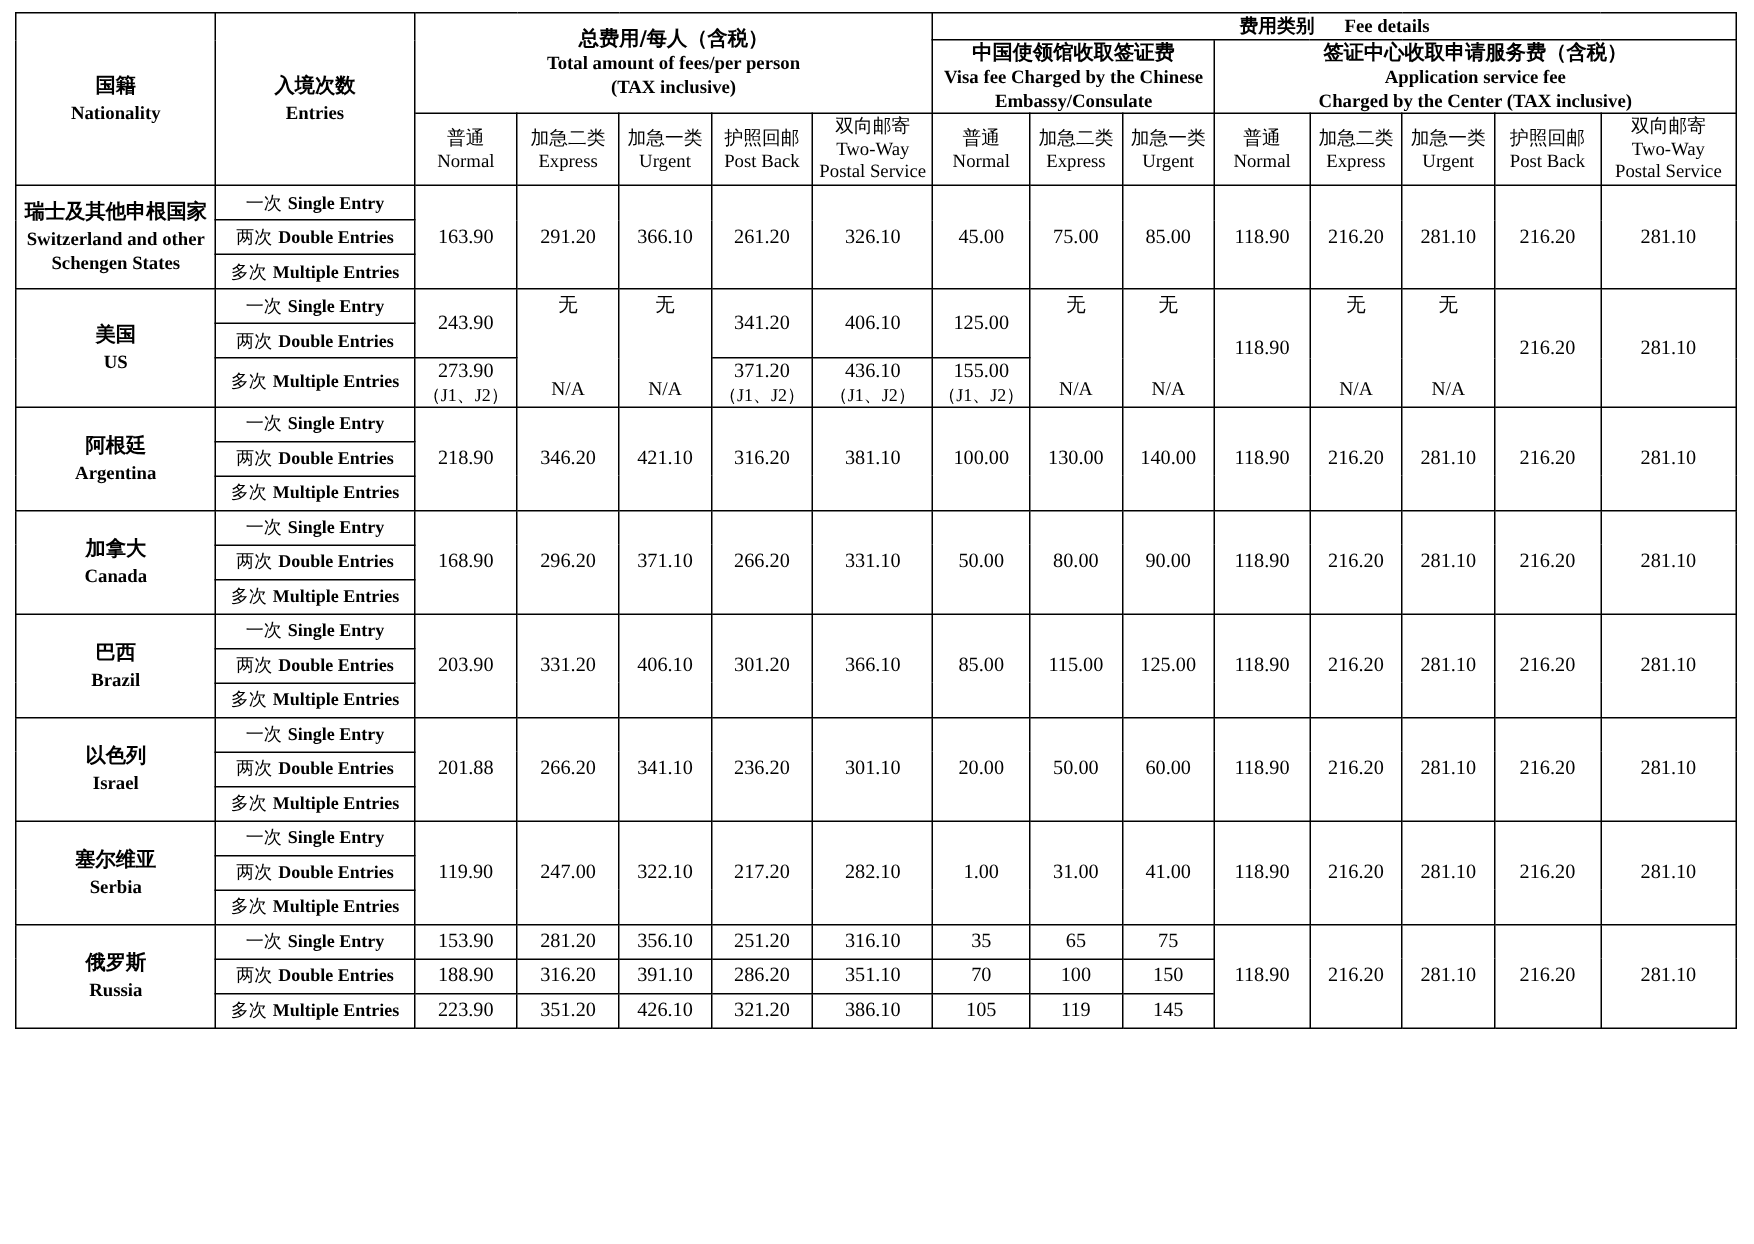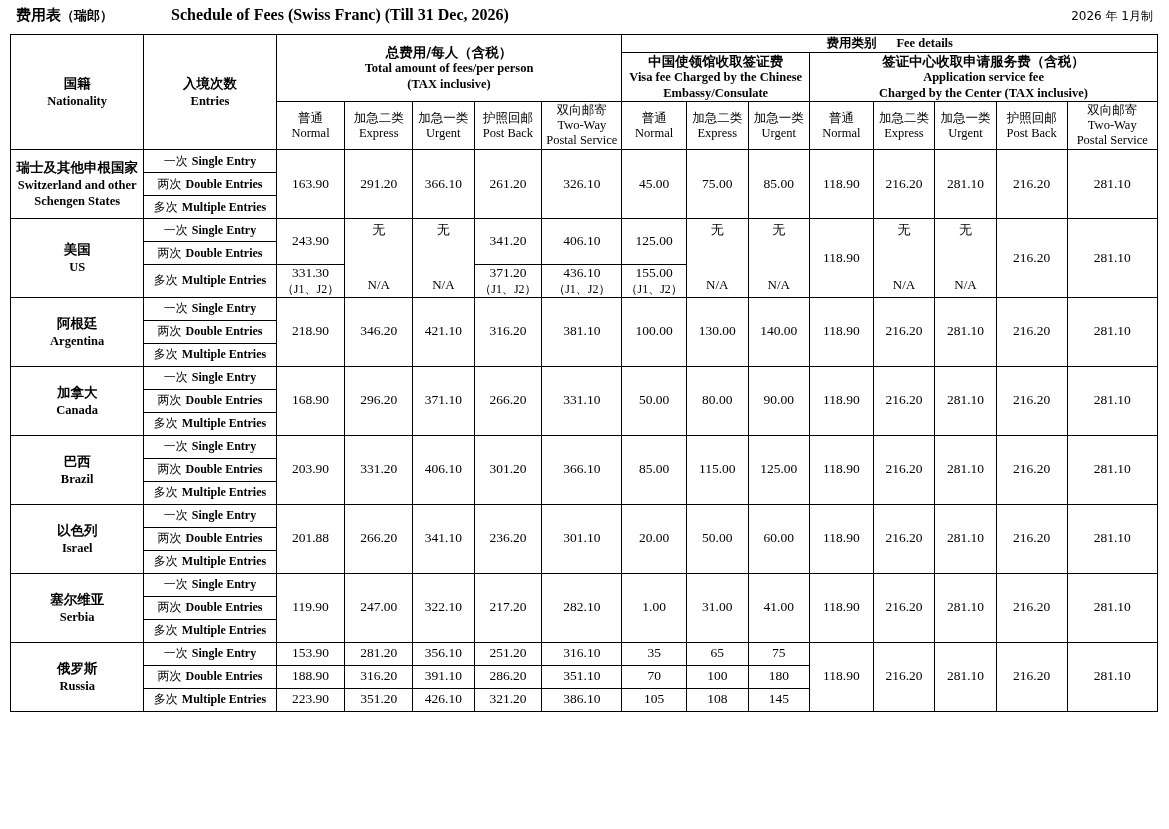--- a/index.html
+++ b/index.html
@@ -156,27 +156,20 @@
     font-size: 13px;
     display: block;
     margin-top: 39px;
   }
 </style>
 </head>
 <body>
 
 <div class="page">
 
-  <div class="header">
-    <div class="hdr-cn">
-      <span>费用表</span><span class="sub">（瑞郎）</span>
-    </div>
-    <div class="hdr-en">Schedule of Fees (Swiss Franc) (Till 31 Dec, 2026)</div>
-    <div class="hdr-date">2026 年 1月制</div>
-  </div>
 
   <table class="fees">
     <colgroup>
       <col style="width:130px">
       <col style="width:129px">
       <col style="width:67px">
       <col style="width:66px">
       <col style="width:60px">
       <col style="width:66px">
       <col style="width:78px">
@@ -359,21 +352,21 @@
     <tr>
       <td class="entry">
         <span class="e-cn">两次</span><span class="e-en">Double Entries</span>
       </td>
     </tr>
     <tr>
       <td class="entry">
         <span class="e-cn">多次</span><span class="e-en">Multiple Entries</span>
       </td>
       <td class="val">
-        <div>331.30</div>
+        <div>273.90</div>
         <div class="small">（J1、J2）</div>
       </td>
       <td class="val">
         <div>371.20</div>
         <div class="small">（J1、J2）</div>
       </td>
       <td class="val">
         <div>436.10</div>
         <div class="small">（J1、J2）</div>
       </td>
@@ -574,31 +567,31 @@
       <td class="entry">
         <span class="e-cn">两次</span><span class="e-en">Double Entries</span>
       </td>
       <td class="val">188.90</td>
       <td class="val">316.20</td>
       <td class="val">391.10</td>
       <td class="val">286.20</td>
       <td class="val">351.10</td>
       <td class="val">70</td>
       <td class="val">100</td>
-      <td class="val">180</td>
+      <td class="val">150</td>
     </tr>
     <tr>
       <td class="entry">
         <span class="e-cn">多次</span><span class="e-en">Multiple Entries</span>
       </td>
       <td class="val">223.90</td>
       <td class="val">351.20</td>
       <td class="val">426.10</td>
       <td class="val">321.20</td>
       <td class="val">386.10</td>
       <td class="val">105</td>
-      <td class="val">108</td>
+      <td class="val">119</td>
       <td class="val">145</td>
     </tr>
 
   </tbody>
     </table>
 </div>
 
 </body></html>

